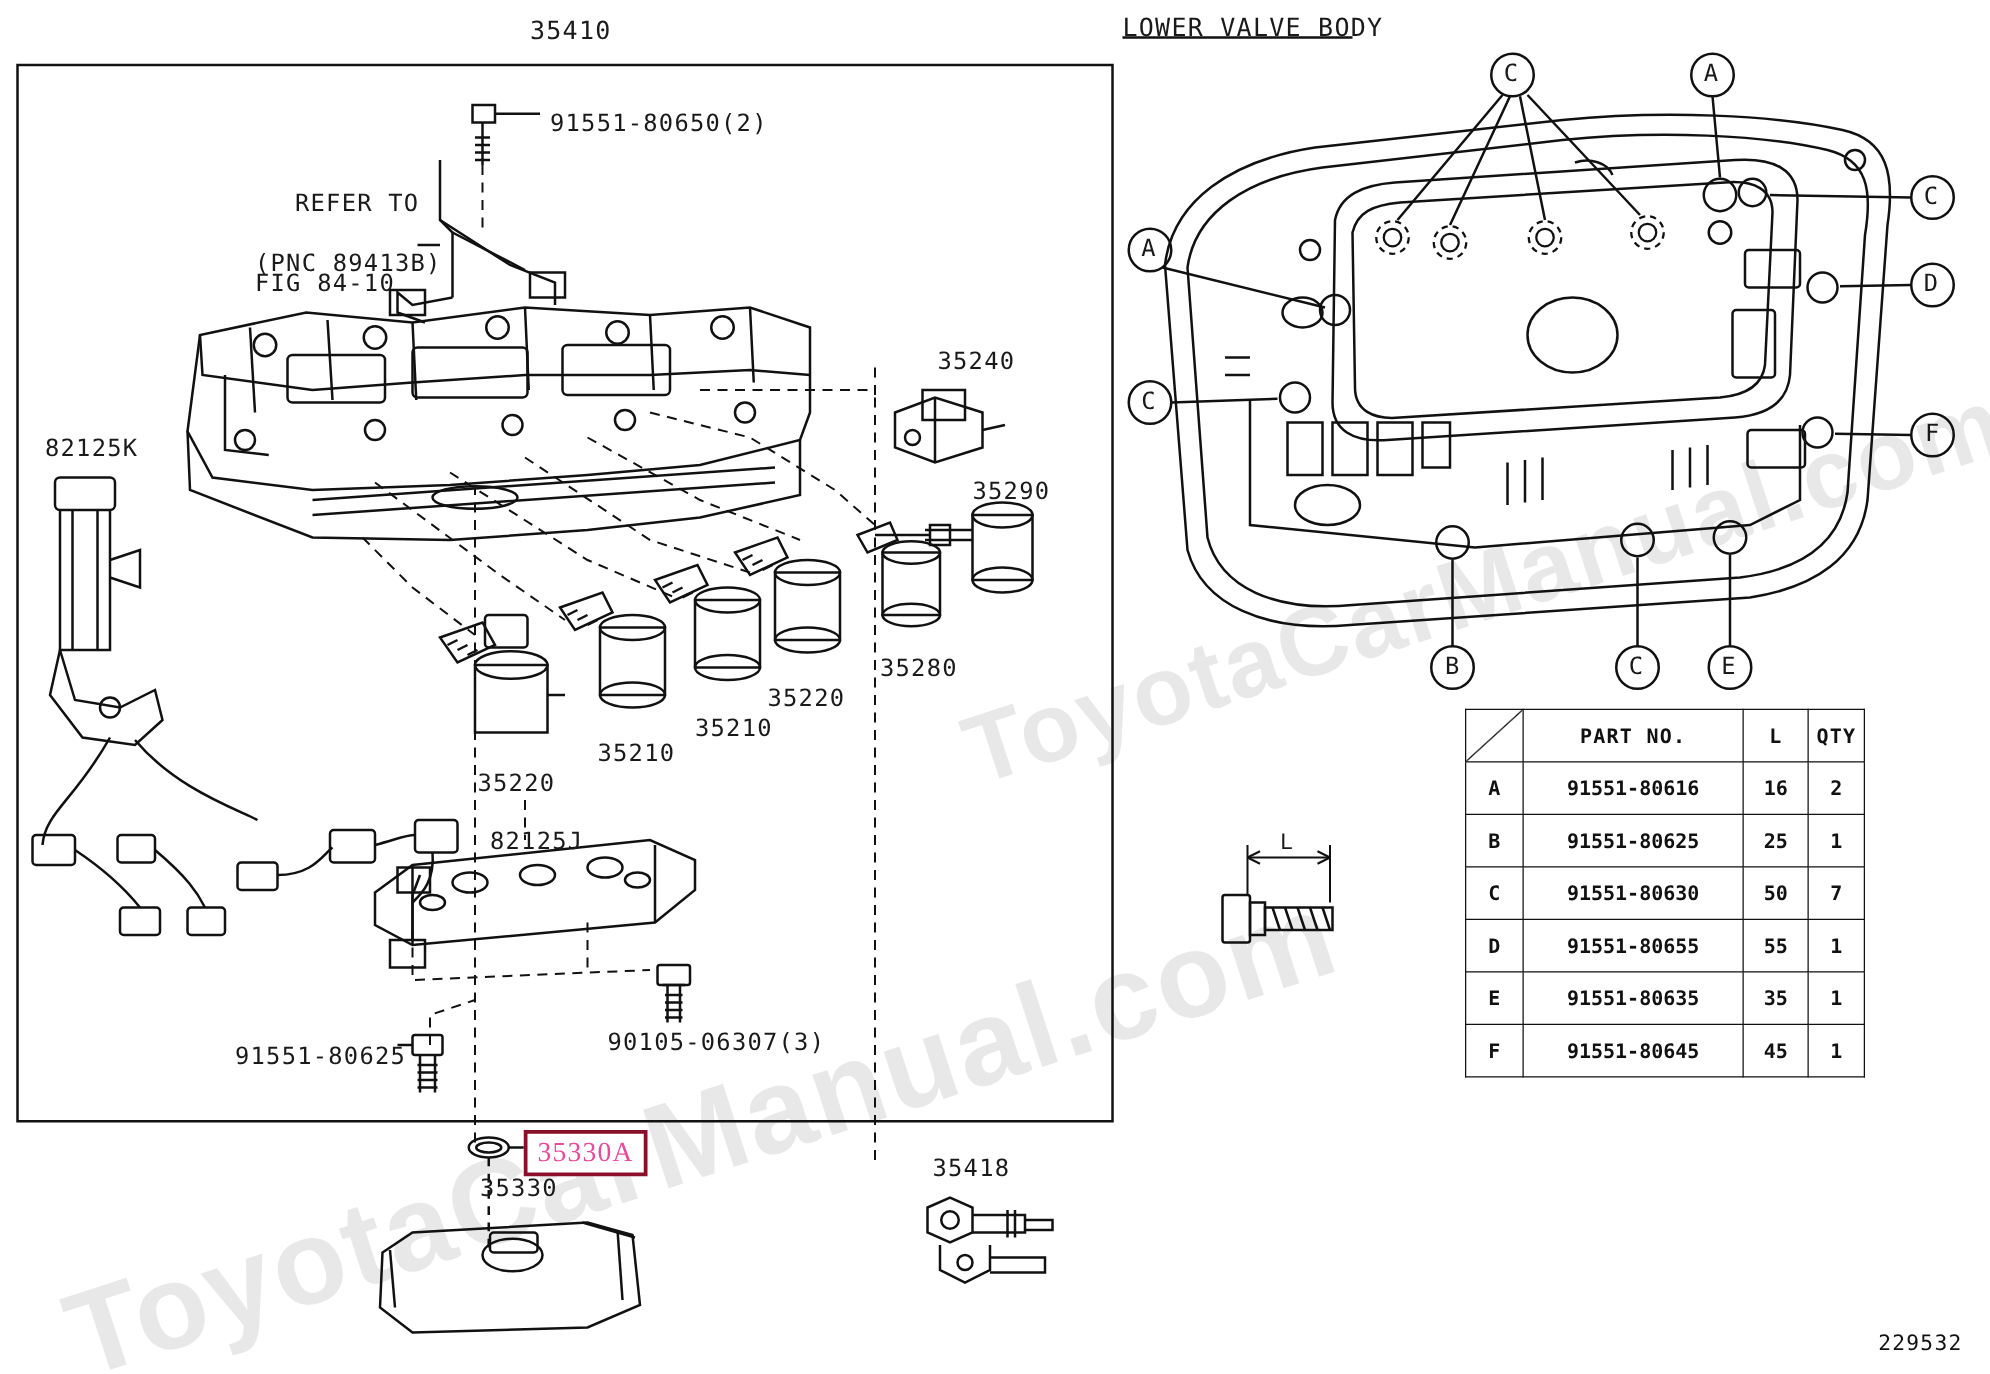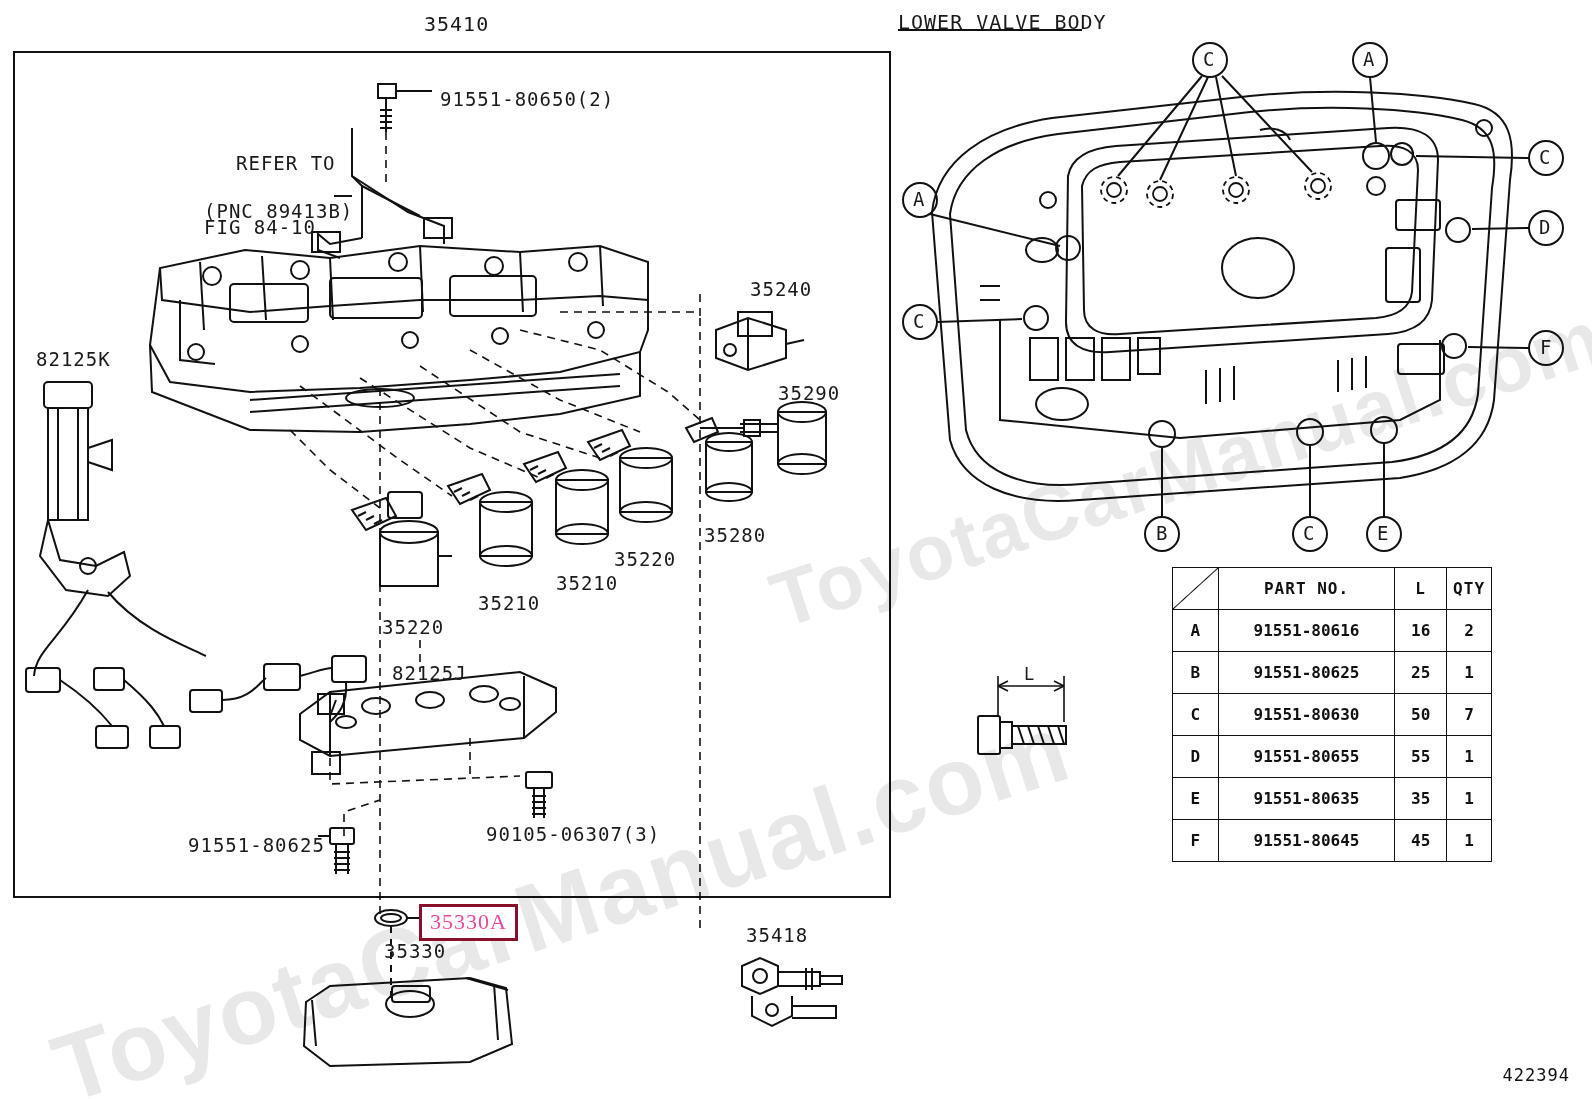--- a/index.html
+++ b/index.html
@@ -458,15 +458,15 @@
       </tr>
       <tr>
         <td>F</td>
         <td>91551-80645</td>
         <td>45</td>
         <td>1</td>
       </tr>
     </tbody>
   </table>
 
-  <div class="fig-id">422394</div>
+  <div class="fig-id">229532</div>
 
 </div>
 
 </body></html>

